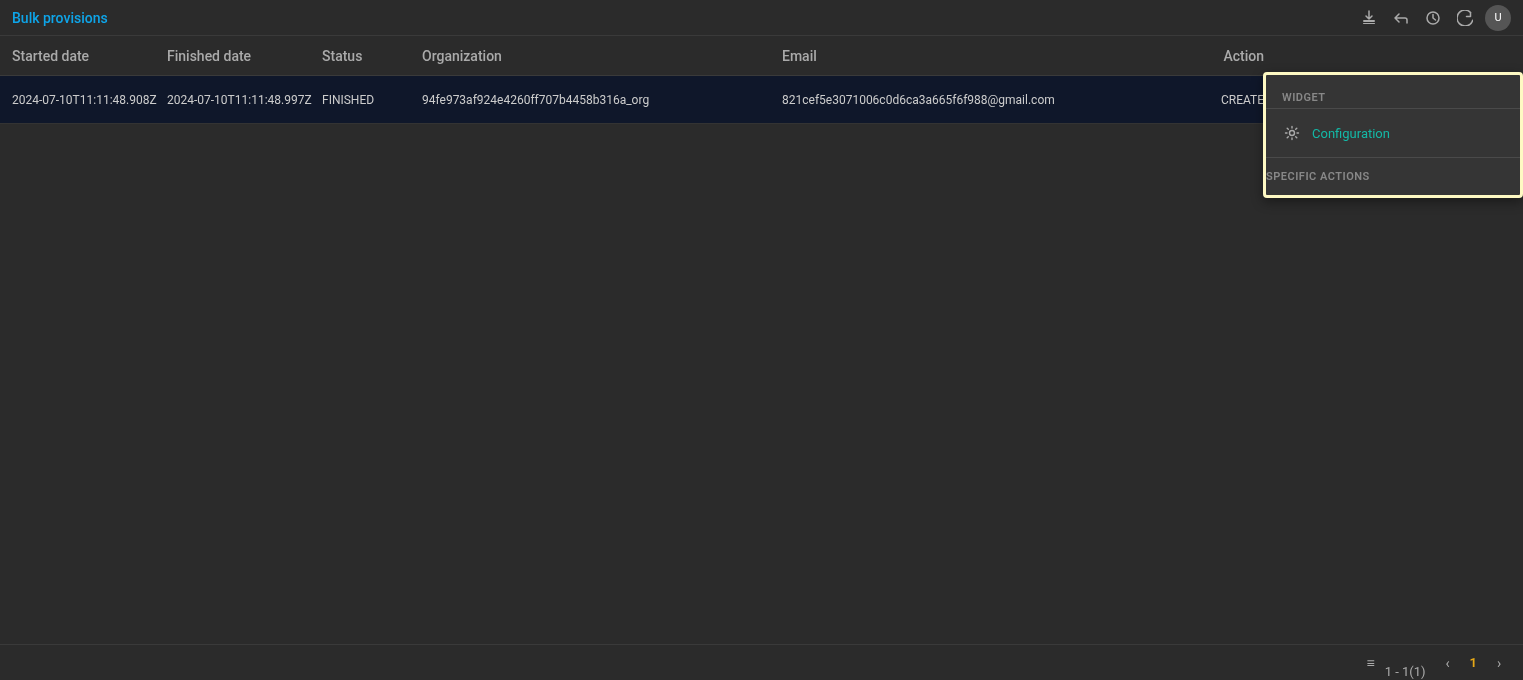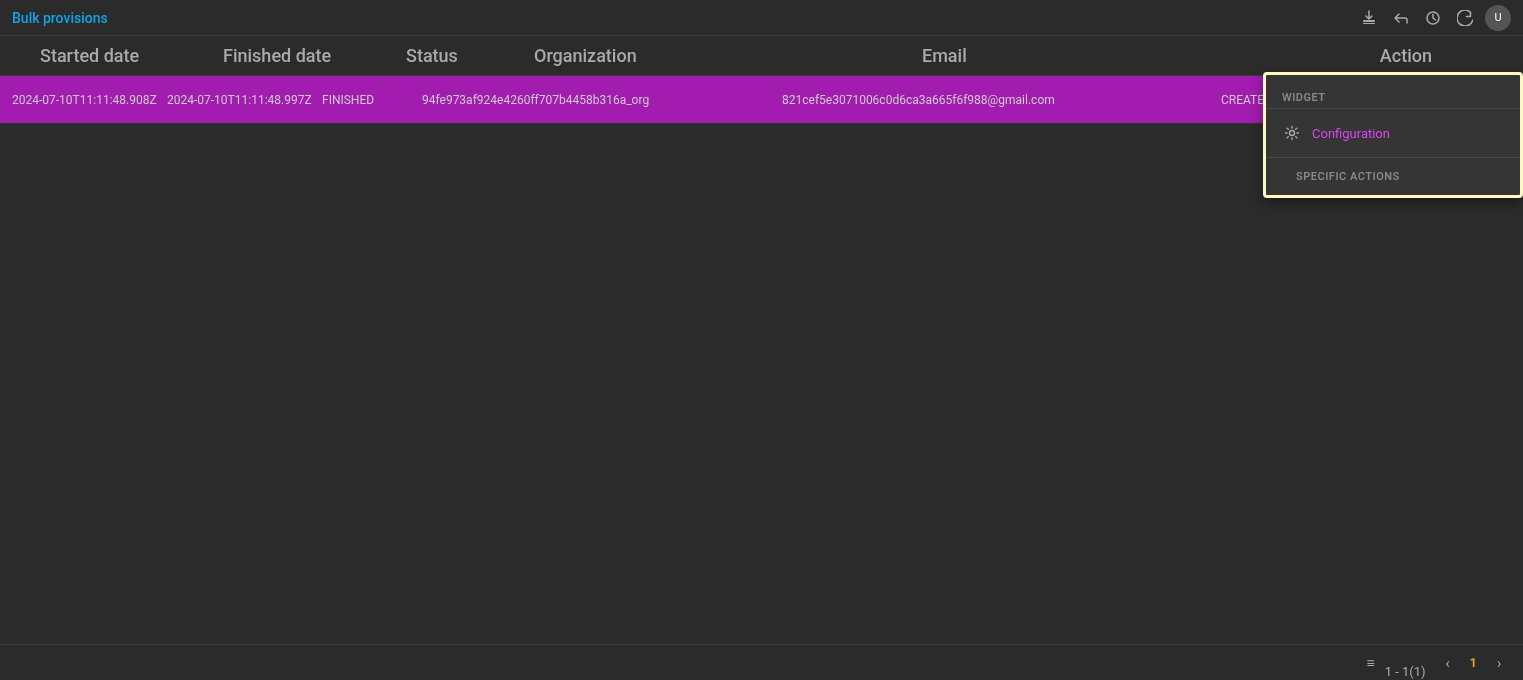--- a/index.html
+++ b/index.html
@@ -78,29 +78,28 @@
 
     .col-started { width: 155px; min-width: 155px; }
     .col-finished { width: 155px; min-width: 155px; }
     .col-status { width: 100px; min-width: 100px; }
     .col-org { width: 360px; min-width: 360px; }
     .col-email { width: 410px; min-width: 410px; }
     .col-action { width: 80px; min-width: 80px; text-align: right; }
 
     .th {
       color: #aaaaaa;
-      font-size: 18px;
+      font-size: 14px;
       font-weight: 500;
       padding: 0 4px;
-      margin-left: 28px;
     }
 
     
     .table-body {
-      background-color: #a21caf;
+      background-color: #0f172a;
     }
 
     .table-row {
       display: flex;
       align-items: center;
       padding: 0 8px;
       height: 48px;
       border-bottom: 1px solid #333333;
     }
 
@@ -177,26 +176,26 @@
       border-bottom: 1px solid #4a4a4a;
       margin-bottom: 4px;
     }
 
     .dropdown-item {
       display: flex;
       align-items: center;
       gap: 10px;
       padding: 10px 16px;
       cursor: pointer;
-      color: #d946ef;
+      color: #14b8a6;
       font-size: 13px;
     }
 
     .dropdown-section-label {
-      padding: 8px 16px 4px 30px;
+      padding: 8px 16px 4px 0;
       color: #888888;
       font-size: 11px;
       font-weight: 600;
       text-transform: uppercase;
       letter-spacing: 0.5px;
     }
 
     .dropdown-item-icon {
       width: 20px;
       height: 20px;

